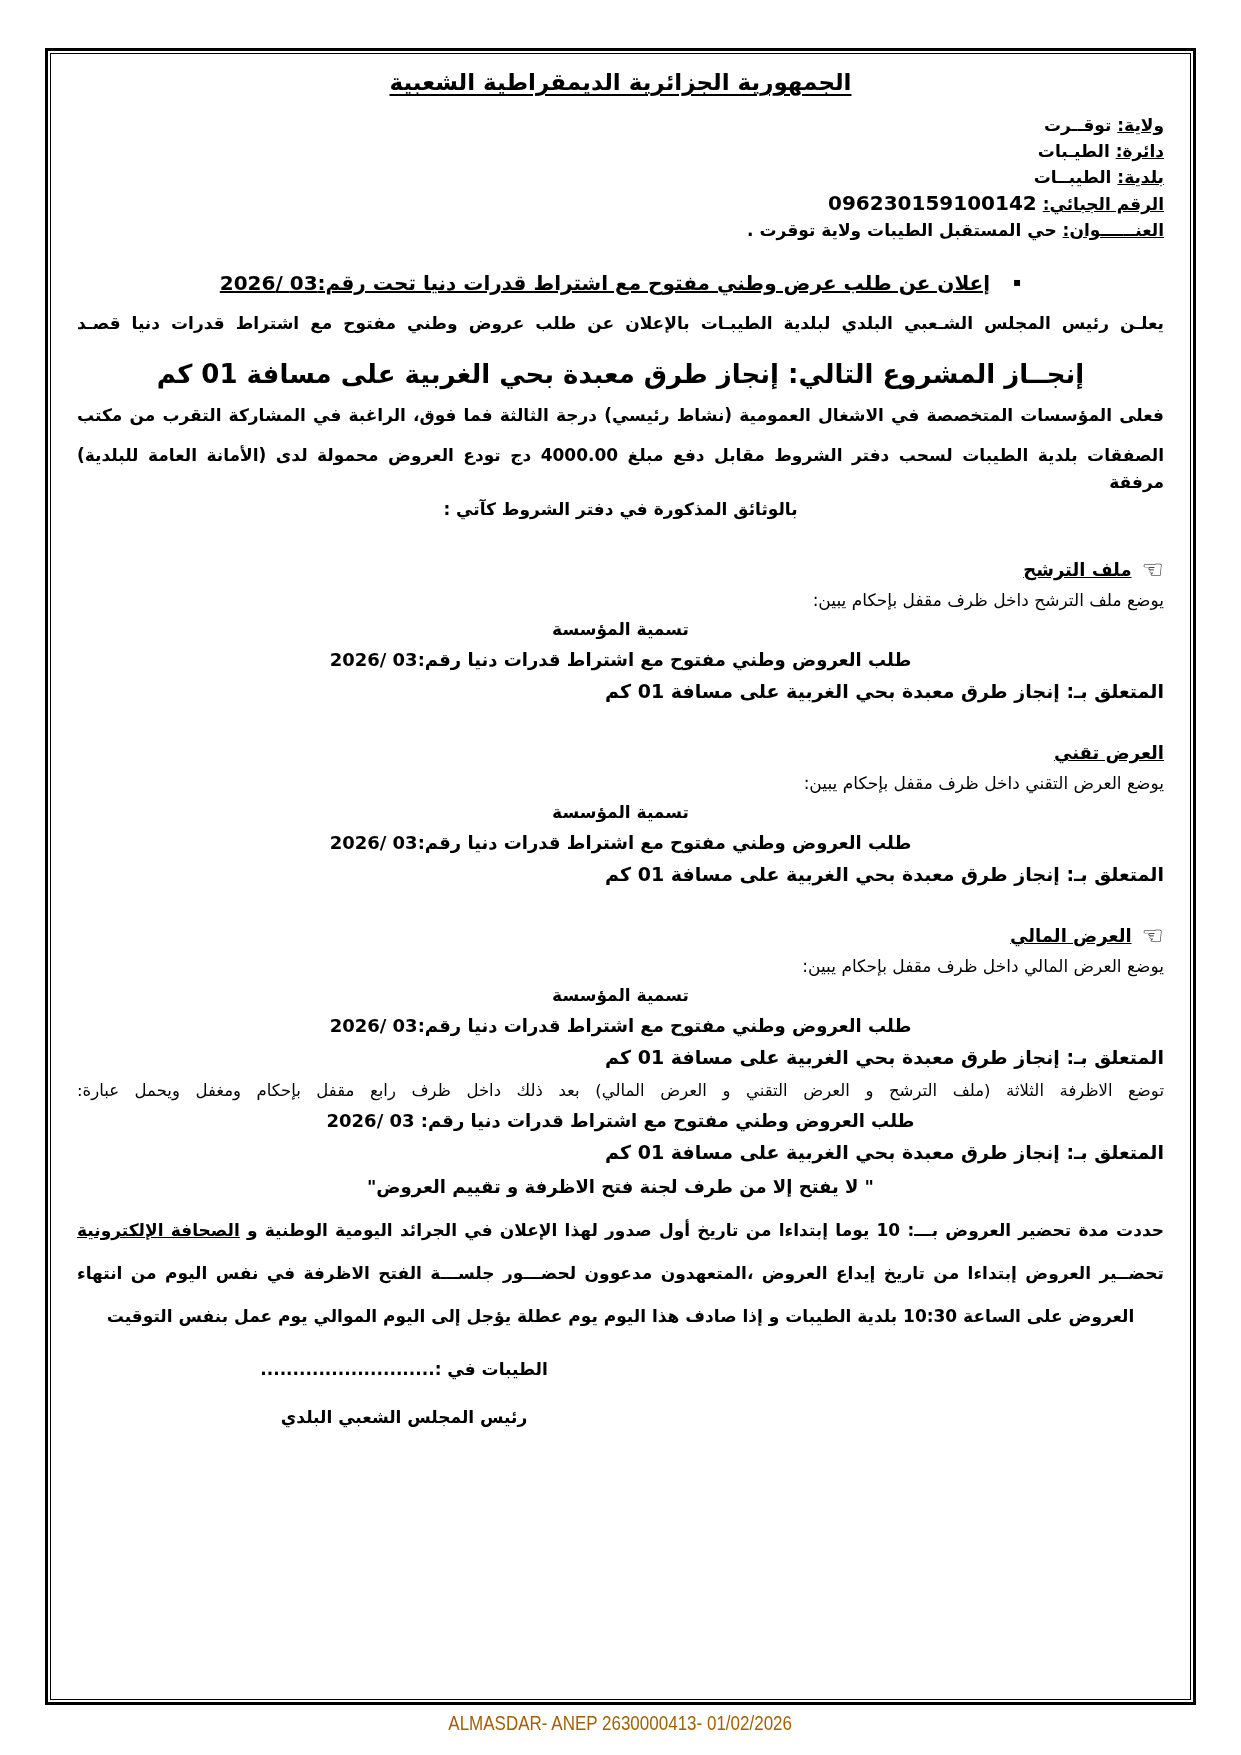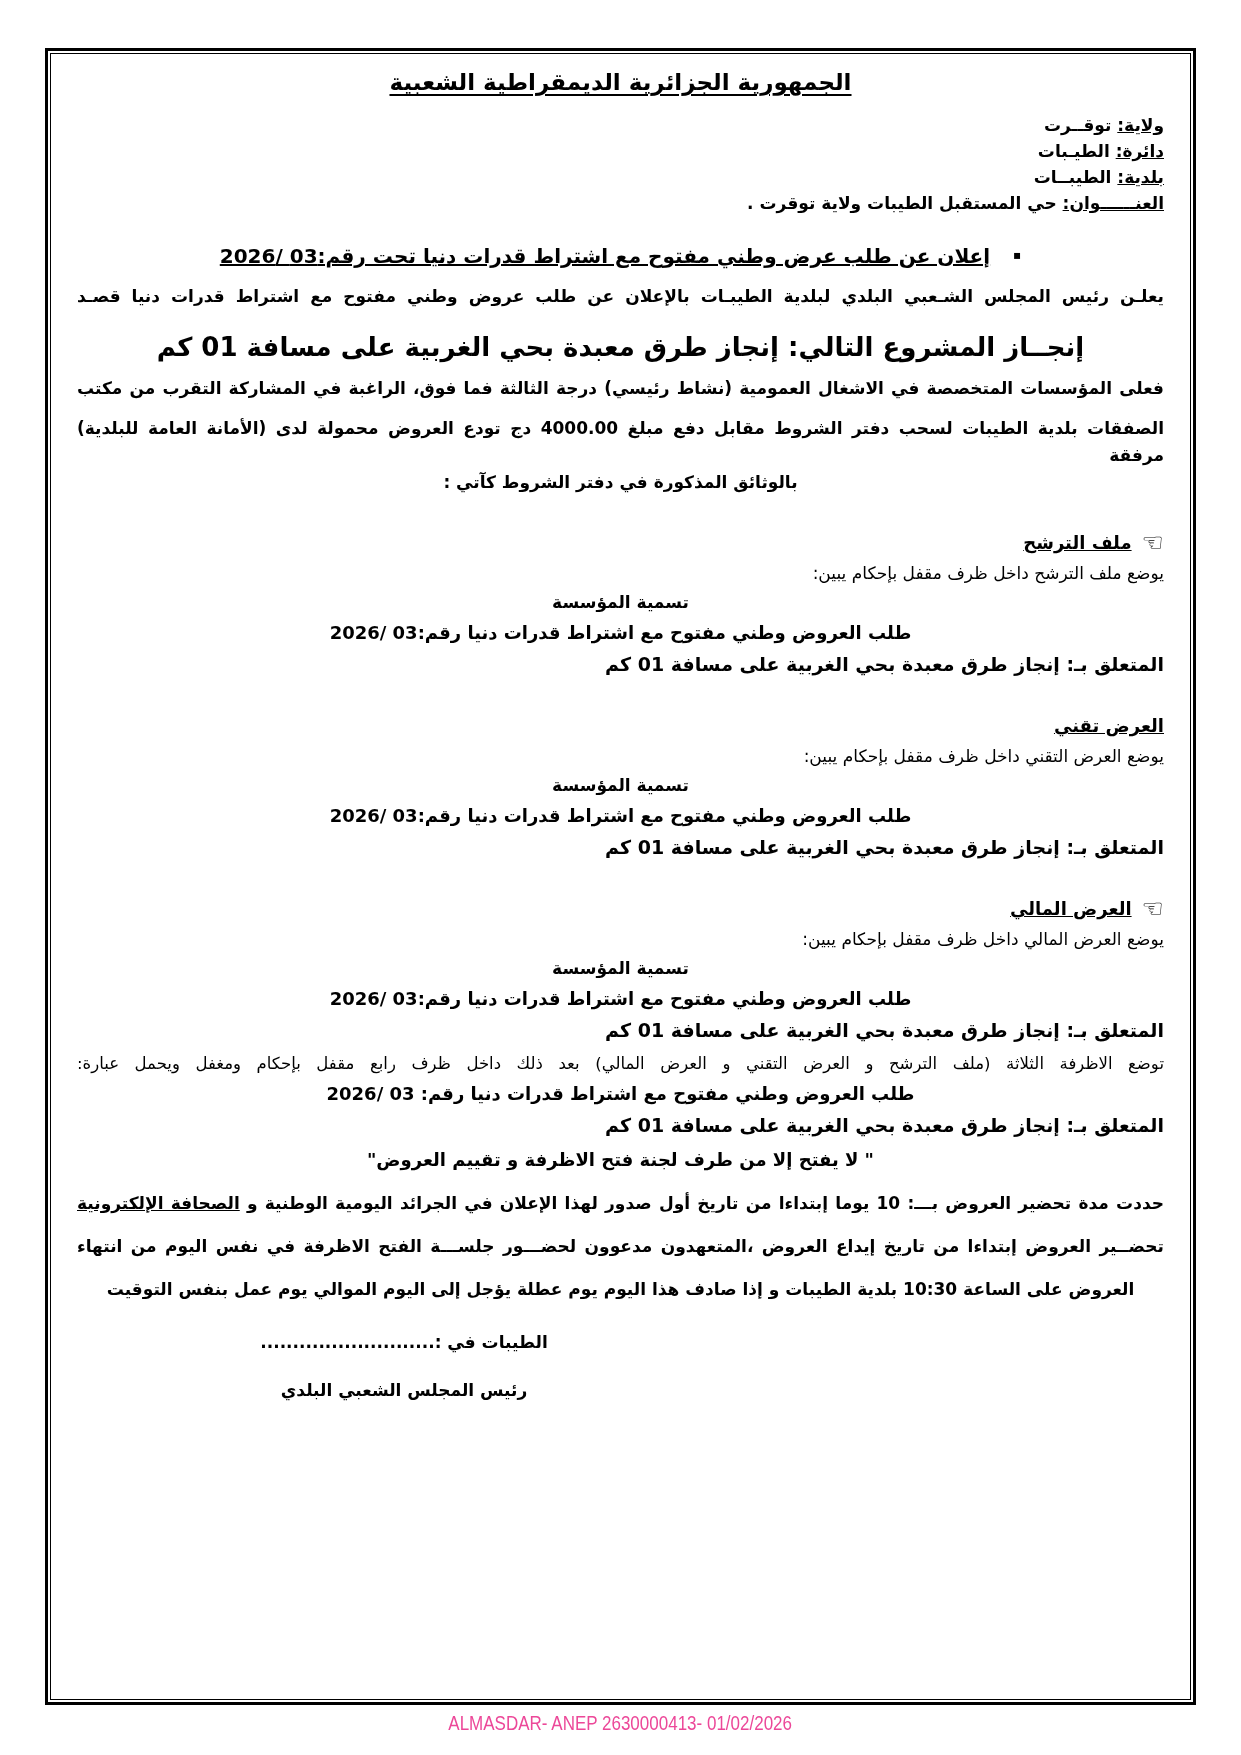--- a/index.html
+++ b/index.html
@@ -80,21 +80,21 @@
   .footer {
     position: absolute;
     left: 0;
     top: 1712px;
     width: 100%;
     text-align: center;
     direction: ltr;
     font-family: "Liberation Sans", sans-serif;
     font-size: 20px;
     font-weight: 400;
-    color: #ec4899;
+    color: #a16207;
   }
   .footer span { display: inline-block; transform: scaleX(0.85); transform-origin: center; }
 </style>
 </head>
 <body>
 
 <div class="page">
   <div class="frame">
     <div class="frame-inner">
       <div class="content">
@@ -108,20 +108,24 @@
             <span class="u">ولاية:</span>
             <span>توقــرت</span>
           </div>
           <div class="info-line">
             <span class="u">دائرة:</span>
             <span>الطيـبات</span>
           </div>
           <div class="info-line">
             <span class="u">بلدية:</span>
             <span>الطيبــات</span>
+          </div>
+          <div class="info-line">
+            <span class="u">الرقم الجبائي:</span>
+            <span class="tax-value">096230159100142</span>
           </div>
           <div class="info-line">
             <span class="u">العنــــــوان:</span>
             <span>حي المستقبل الطيبات ولاية توقرت .</span>
           </div>
         </div>
 
         <div class="announce">
           <span class="bullet">▪</span>
           <span class="u">إعلان عن طلب عرض وطني مفتوح مع اشتراط قدرات دنيا تحت رقم:03 /2026</span>

